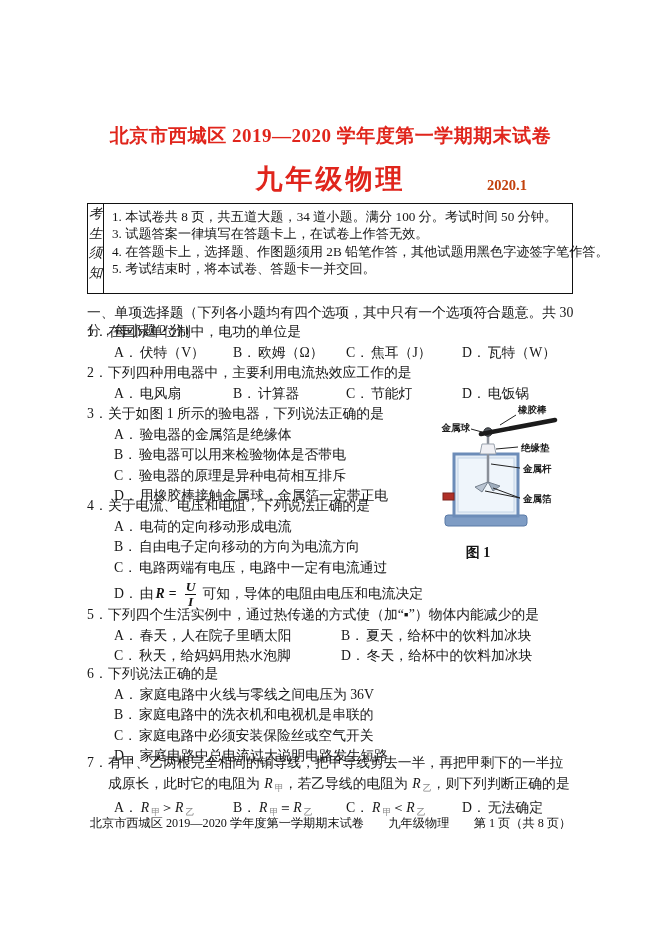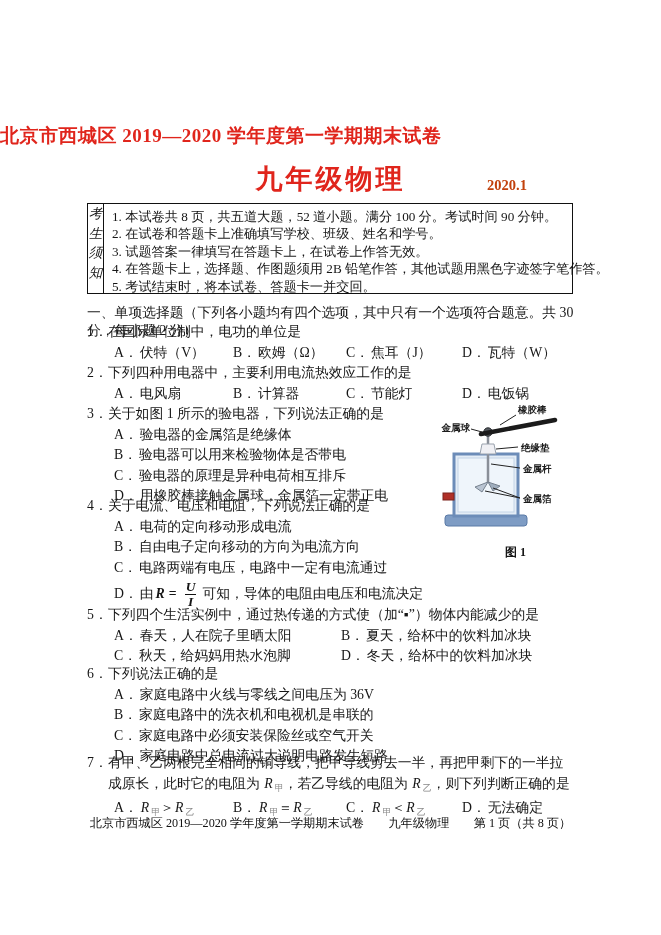--- a/index.html
+++ b/index.html
@@ -1,20 +1,20 @@
 <!DOCTYPE html>
 <html style="--red: #e0251c;"><head>
 <meta charset="utf-8">
 <style>
   html,body{margin:0;padding:0;background:#fff;}
   .page{position:relative;width:661px;height:935px;background:#ffffff;overflow:hidden;
         font-family:"Liberation Serif",serif;color:#161616;}
 
   
-  .title{position:absolute;left:0;top:123px;width:661px;
+  .title{position:absolute;left:0;top:123px;width:661px;text-align:center;
          color:var(--red,#e0251c);font-weight:bold;font-size:19px;letter-spacing:.5px;}
   .subject{position:absolute;left:0;top:161px;width:661px;text-align:center;
            color:var(--red,#e0251c);font-weight:bold;font-size:27px;
            font-family:"Liberation Sans",sans-serif;letter-spacing:3px;}
   .date{position:absolute;left:487px;top:177px;font-weight:bold;font-size:14.5px;color:#c2410c;}
 
   
   .notice{position:absolute;left:87px;top:203px;width:486px;height:91px;
           border:1.6px solid #111;display:flex;box-sizing:border-box;}
   .notice-label{width:32px;border-right:1.4px solid #111;display:flex;
@@ -41,43 +41,42 @@
   .vr{font-style:italic;margin:0 1px;}
   .fvar{font-style:italic;font-weight:bold;margin:0 2px;}
   .feq{font-weight:bold;margin:0 2px;}
   .formula-line{display:flex;align-items:center;height:33px;white-space:nowrap;}
   .frac{display:inline-flex;flex-direction:column;align-items:center;margin:0 2px;}
   .fnum{line-height:14px;font-size:13.5px;padding:0 3px;}
   .fden{line-height:14px;font-size:13.5px;border-top:1.3px solid #111;padding:0 3px;}
 
   
   .figure{position:absolute;left:430px;top:398px;width:140px;font-weight:bold;}
-  .fig-caption{width:96px;text-align:right;font-size:12px;margin-top:-8px;}
+  .fig-caption{width:96px;text-align:center;font-size:14px;margin-top:-8px;}
   .fig-label{font-size:9.5px;fill:#1c1c1c;font-family:"Liberation Serif",serif;}
 
   
   .footer{position:absolute;left:0;top:815px;width:661px;text-align:center;
           font-size:12.2px;color:#101010;}
 </style>
 </head>
 <body>
 
 <div class="page">
 
   <div class="title">北京市西城区 2019—2020 学年度第一学期期末试卷</div>
   <div class="subject">九年级物理</div>
   <div class="date">2020.1</div>
 
   <div class="notice">
     <div class="notice-label">
       <div class="notice-label-text">考生须知</div>
     </div>
     <div class="notice-list">
-      <div class="notice-item">1. 本试卷共 8 页，共五道大题，52 道小题。满分 100 分。考试时间 90 分钟。</div>
-      <div class="notice-item">2. 在试卷和答题卡上准确填写学校、班级、姓名和学号。</div>
+      <div class="notice-item">1. 本试卷共 8 页，共五道大题，34 道小题。满分 100 分。考试时间 50 分钟。</div>
       <div class="notice-item">3. 试题答案一律填写在答题卡上，在试卷上作答无效。</div>
       <div class="notice-item">4. 在答题卡上，选择题、作图题须用 2B 铅笔作答，其他试题用黑色字迹签字笔作答。</div>
       <div class="notice-item">5. 考试结束时，将本试卷、答题卡一并交回。</div>
     </div>
   </div>
 
   <div class="section-header">一、单项选择题（下列各小题均有四个选项，其中只有一个选项符合题意。共 30 分，每小题 2 分）</div>
 
   <div class="q" style="top:322px">
     <div class="stem">

